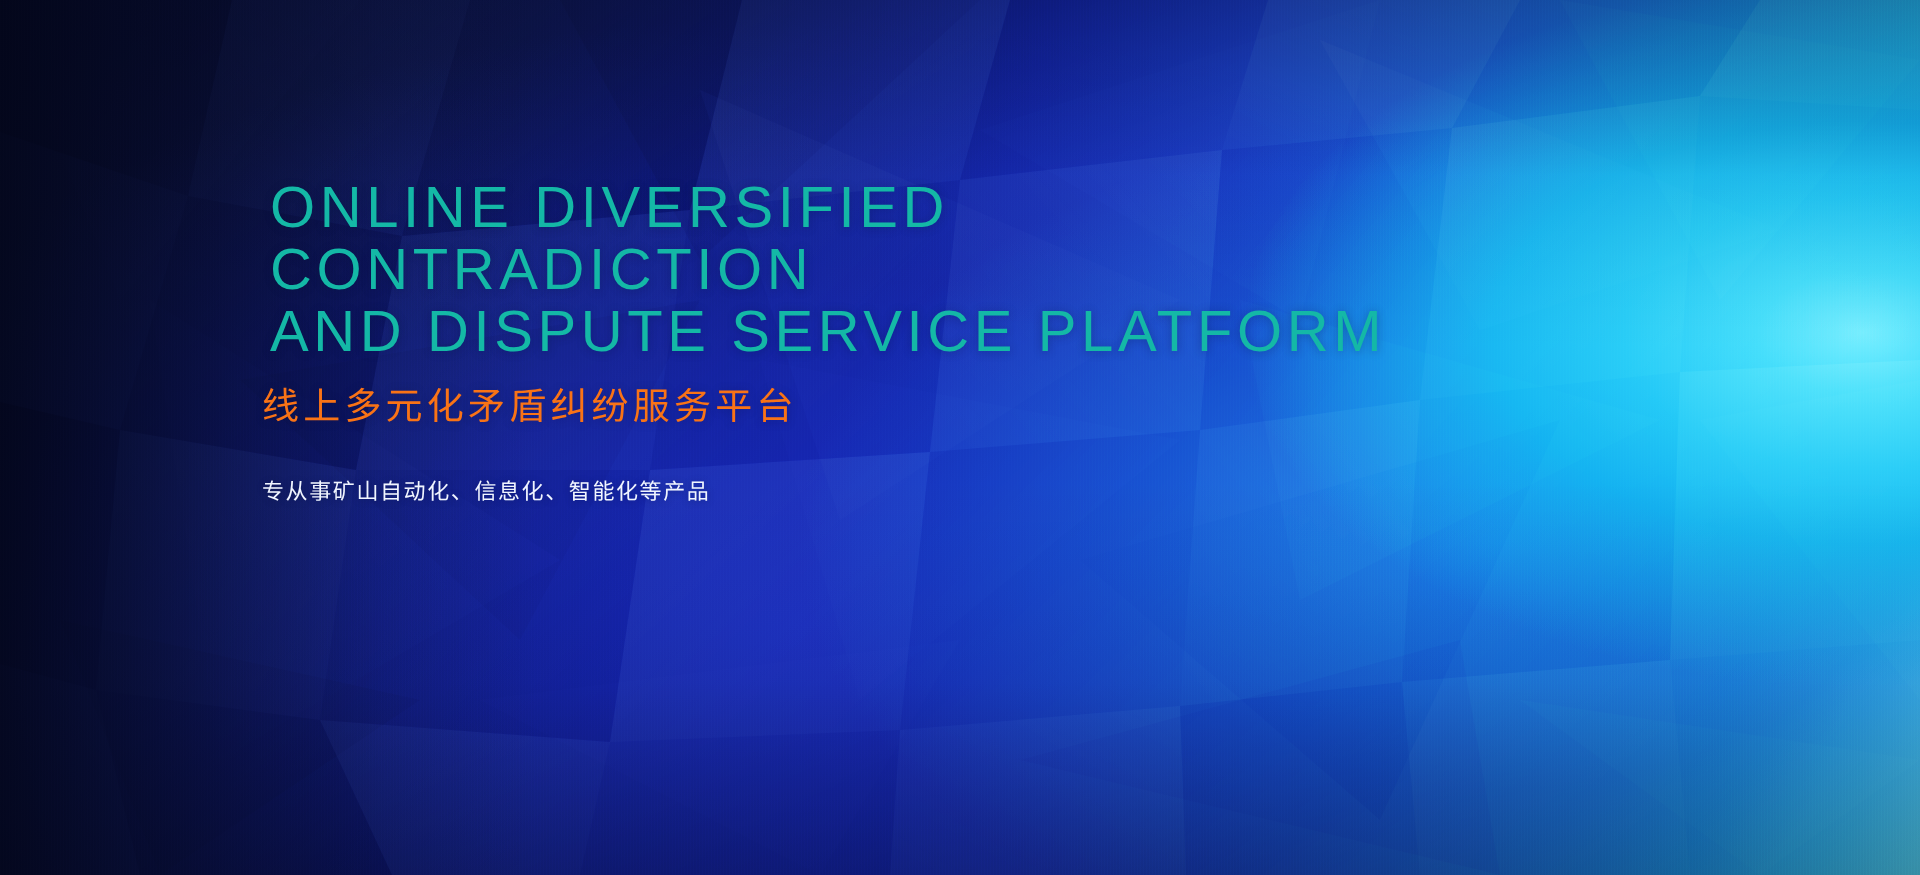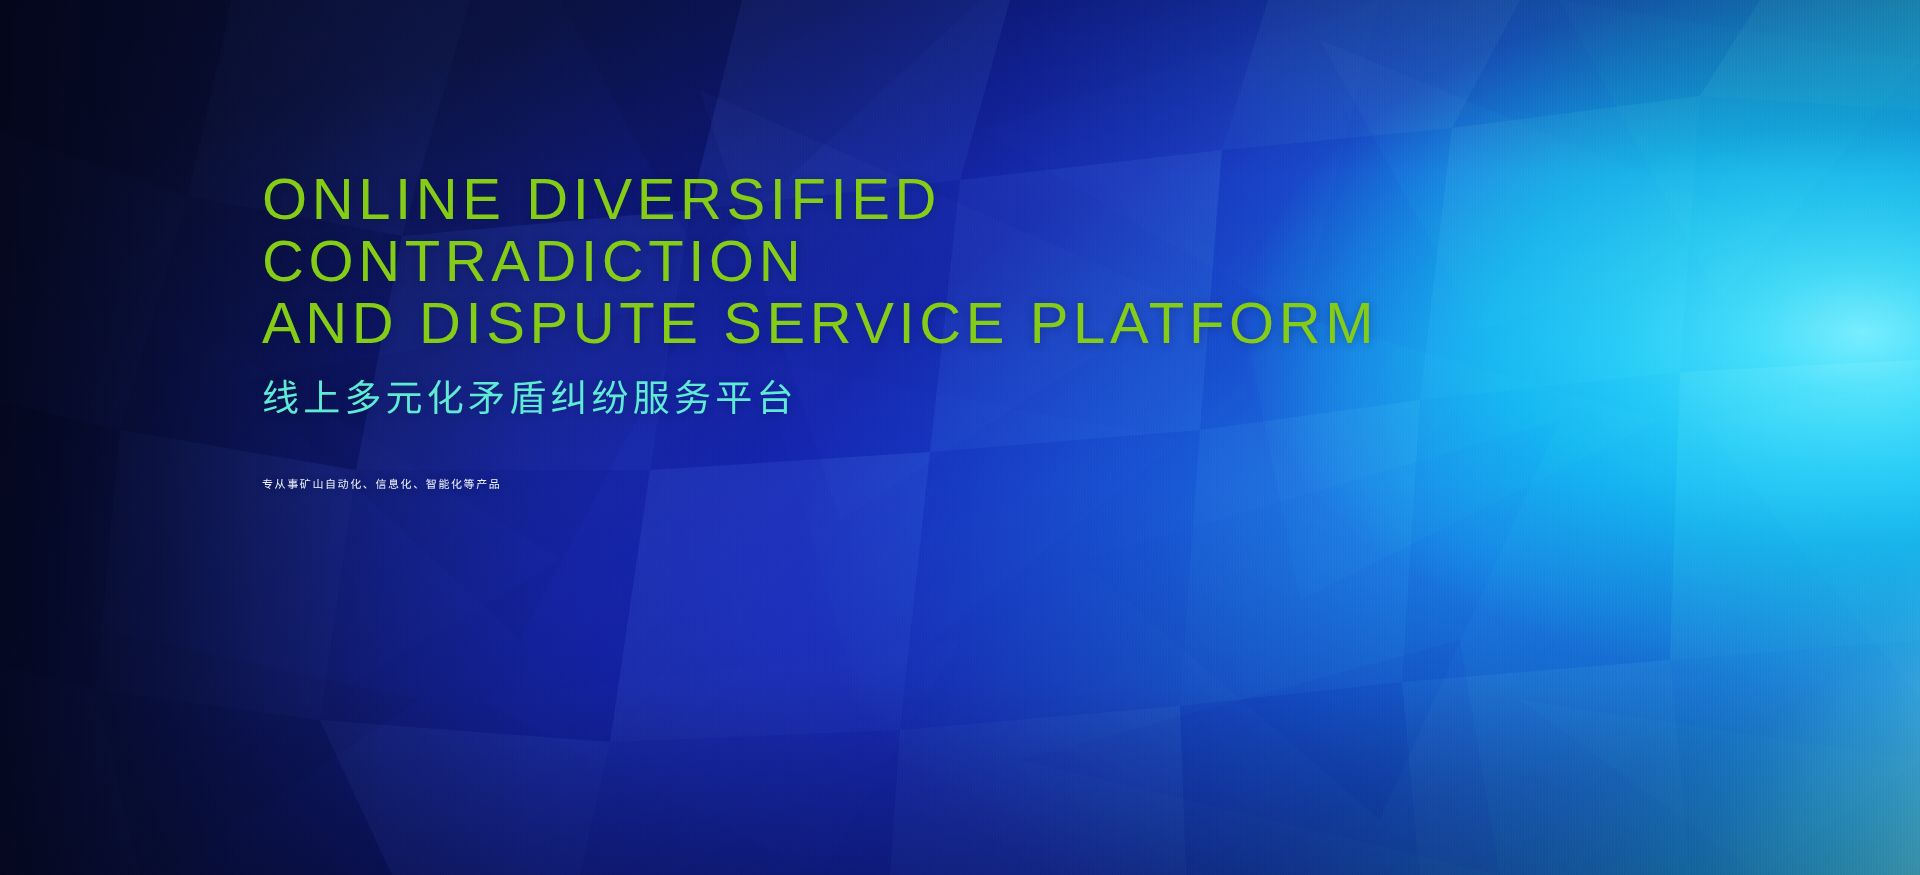--- a/index.html
+++ b/index.html
@@ -68,44 +68,44 @@
   }
 
   
   #content {
     position: absolute;
     left: 262px;
     top: 168px;
     width: 1200px;
   }
   #title-en {
-    margin: 0;
-    color: #84cc16;
+    margin: 8px;
+    color: #14b8a6;
     font-size: 58px;
     line-height: 62px;
     font-weight: 400;
     letter-spacing: 4.6px;
     white-space: pre-line;
     text-shadow: 0 1px 10px rgba(4,16,60,0.30);
   }
   #title-cn {
     margin: 22px 0 4px 0;
-    color: #5eead4;
+    color: #f97316;
     font-size: 37px;
     line-height: 46px;
     font-weight: 400;
     letter-spacing: 4.2px;
     text-shadow: 0 1px 10px rgba(4,16,60,0.30);
   }
   #subtitle {
     margin-top: 46px;
   }
   .sub-line {
     color: #f0f5ff;
-    font-size: 11px;
+    font-size: 22px;
     line-height: 32px;
     font-weight: 400;
     letter-spacing: 1.6px;
     text-shadow: 0 1px 7px rgba(4,16,60,0.35);
   }
 </style>
 </head>
 <body>
 
 <div id="stage">

